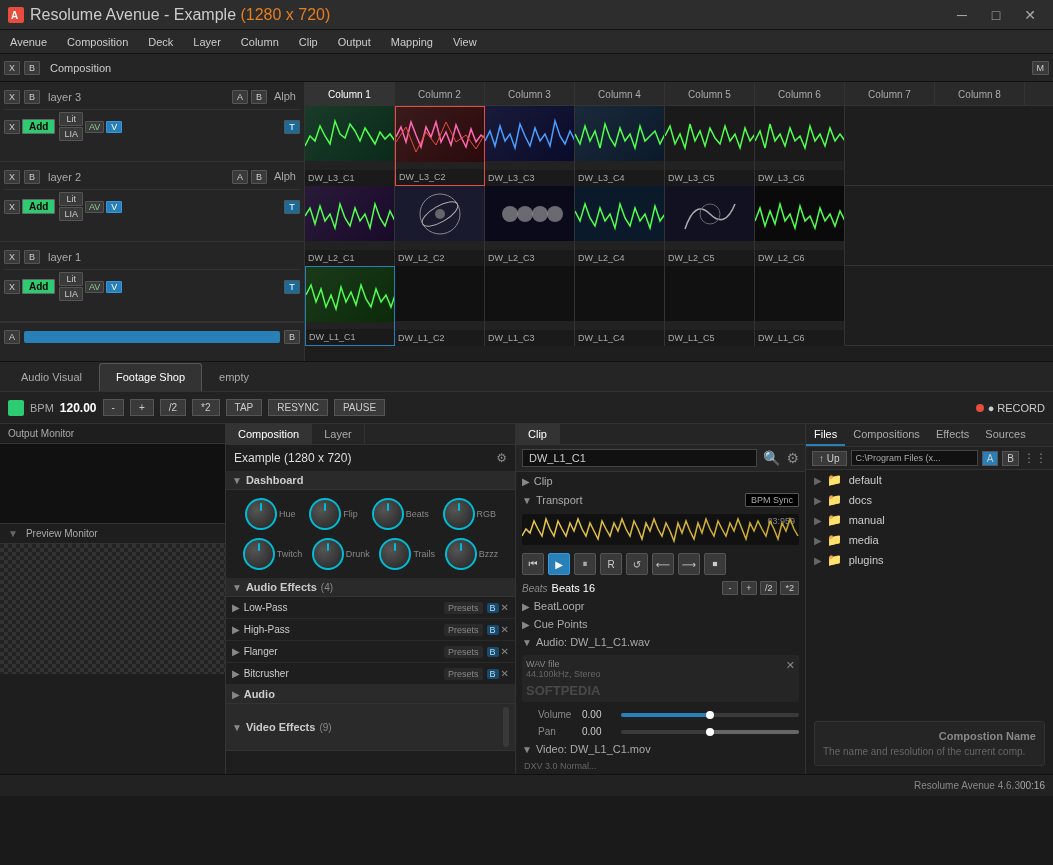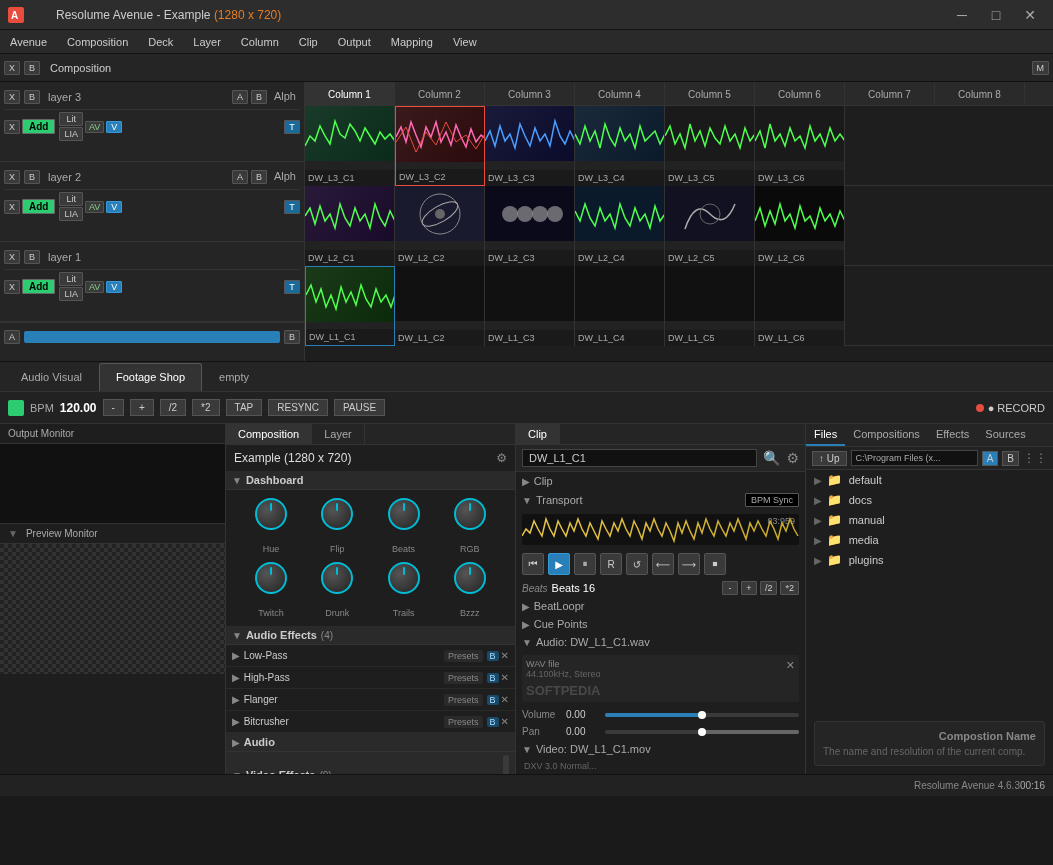--- a/index.html
+++ b/index.html
@@ -363,23 +363,22 @@
     .settings-icon { color: #888; font-size: 12px; cursor: pointer; margin-left: auto; }
 
     .dashboard-section { padding: 4px; }
     .knob-row {
       display: flex;
       justify-content: space-around;
       padding: 4px 8px;
     }
     .knob-item {
       display: flex;
-      flex-direction: column;
-      align-items: center;
-      gap: 14px;
+      align-items: center;
+      gap: 2px;
     }
     .knob {
       width: 32px; height: 32px;
       border-radius: 50%;
       background: radial-gradient(circle at 35% 35%, #555, #222);
       border: 2px solid #00bcd4;
       position: relative;
     }
     .knob::after {
       content: '';
@@ -481,21 +480,21 @@
       position: relative;
     }
     .audio-close { position: absolute; top: 4px; right: 4px; color: #888; cursor: pointer; }
 
     .volume-row {
       display: flex;
       align-items: center;
       padding: 3px 6px;
       gap: 4px;
     }
-    .vol-label { color: #888; font-size: 10px; width: 40px; }
+    .vol-label { color: #888; font-size: 10px; width: 40px; margin-left: 16px; }
     .vol-value { color: #ccc; font-size: 10px; width: 35px; }
     .vol-slider {
       flex: 1;
       height: 4px;
       background: #3a3a3a;
       border-radius: 2px;
       position: relative;
     }
     .vol-slider-fill {
       position: absolute;
@@ -615,21 +614,21 @@
 </head>
 <body>
 
 <div id="title-bar">
   <div style="width:16px;height:16px;margin-right:6px;">
     <svg width="16" height="16" viewBox="0 0 16 16">
       <rect width="16" height="16" rx="2" fill="#e74c3c"></rect>
       <text x="3" y="12" font-size="10" fill="white" font-weight="bold">A</text>
     </svg>
   </div>
-  <div style="flex:1;font-size:12px;color:#ccc;margin-left:26px;">
+  <div style="flex:1;font-size:16px;color:#ccc;">
     <span>Resolume Avenue - Example </span><span style="color:#e67e22">(1280 x 720)</span>
   </div>
   <div class="window-controls">
     <div class="window-btn">─</div>
     <div class="window-btn">□</div>
     <div class="window-btn close">✕</div>
   </div>
 </div>
 
 <div id="menu-bar">

